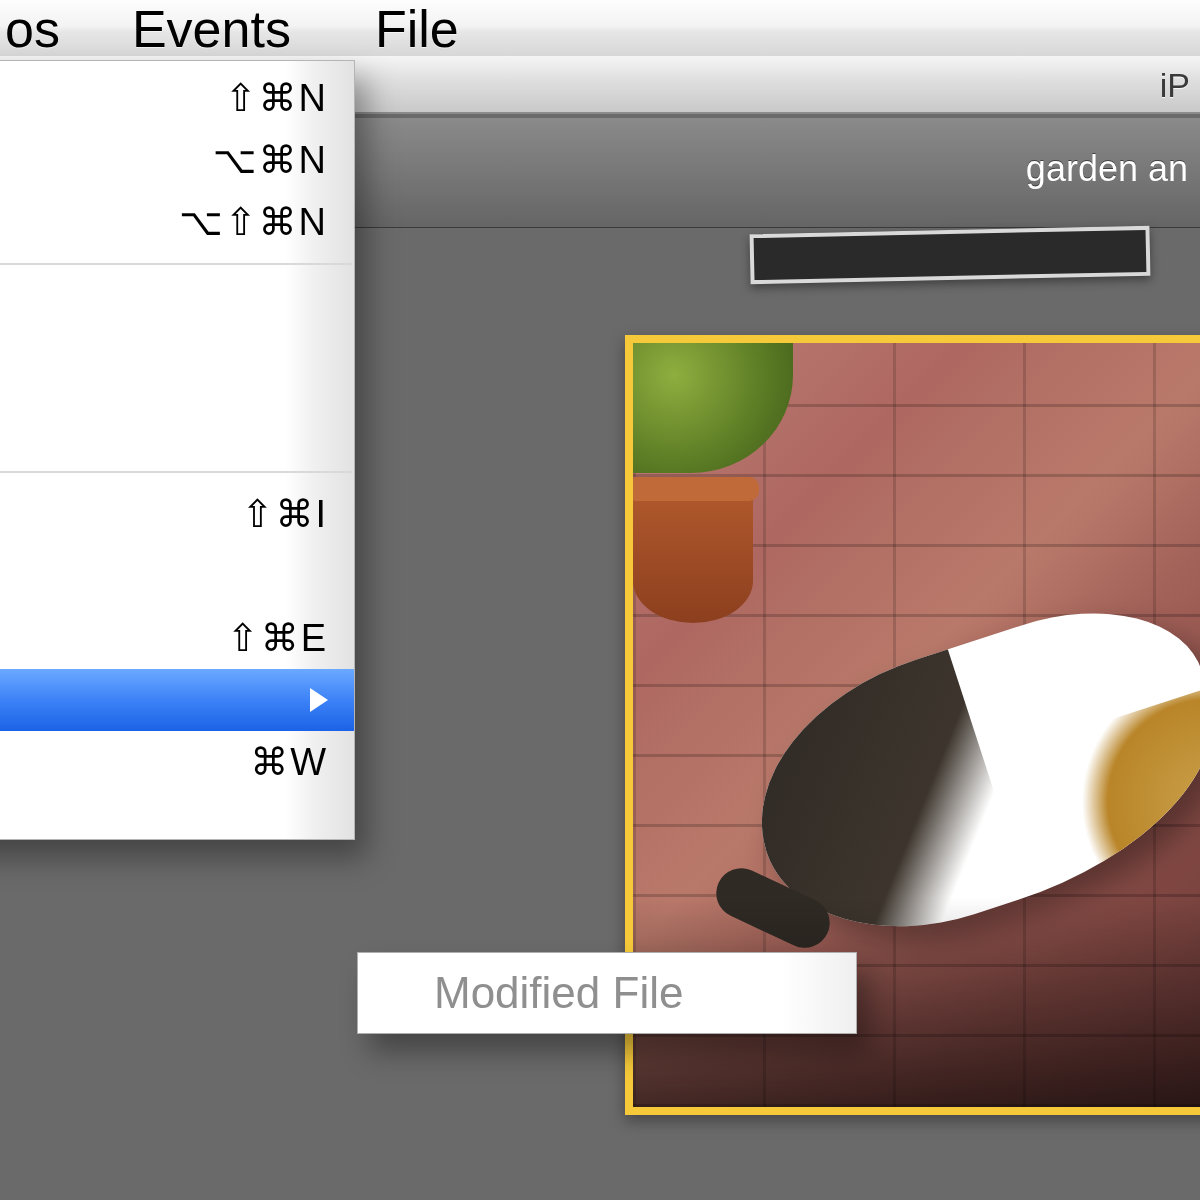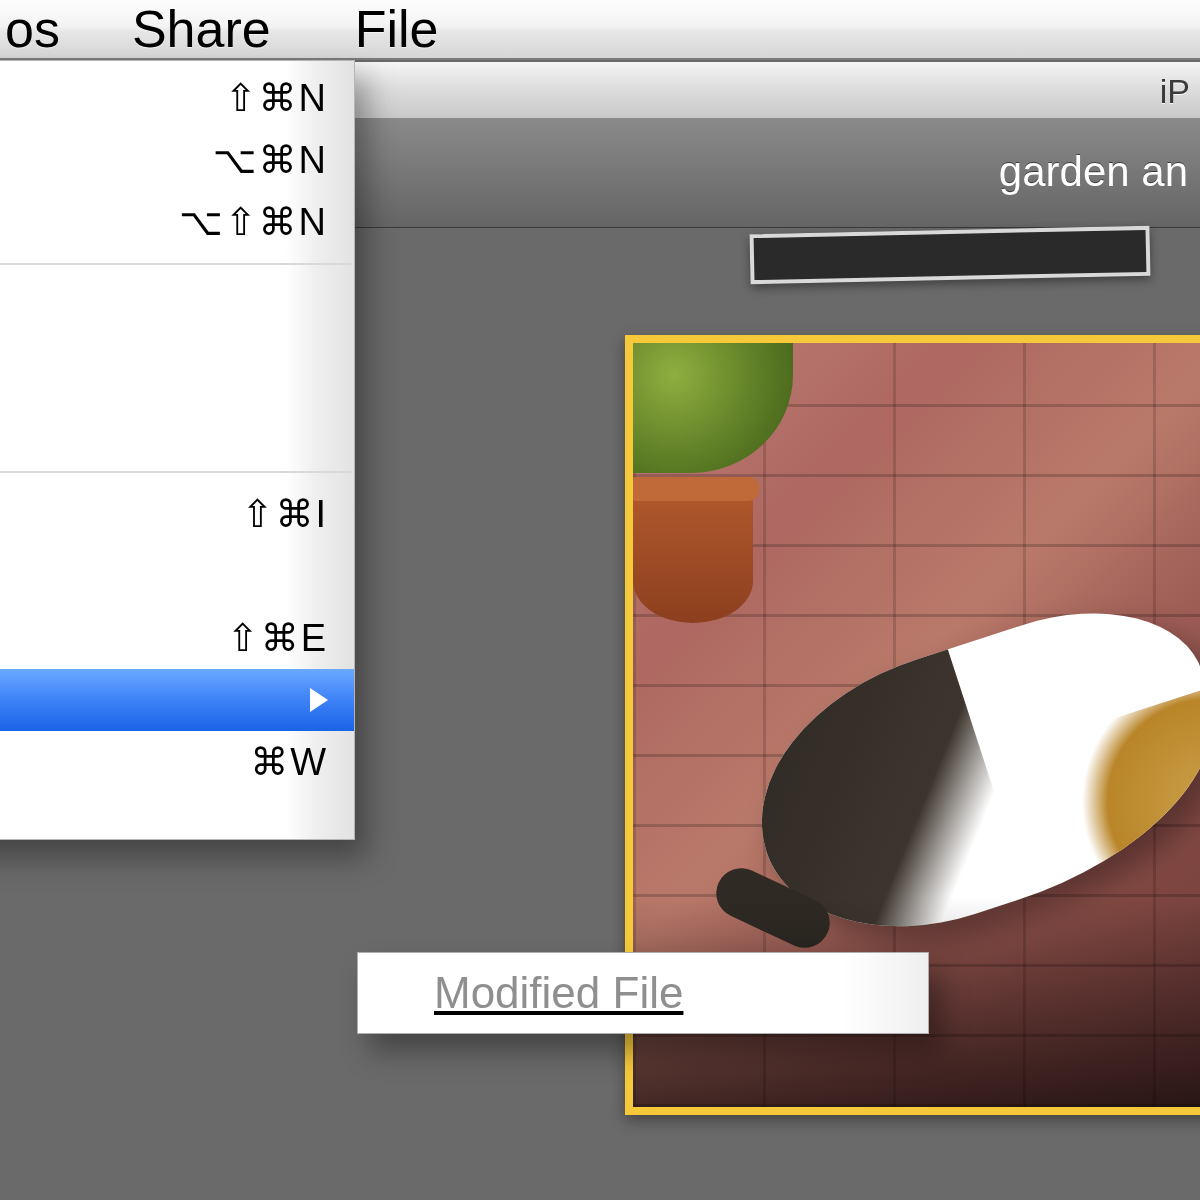--- a/index.html
+++ b/index.html
@@ -24,40 +24,40 @@
     height: 100%;
     display: flex;
     align-items: center;
     white-space: nowrap;
   }
   .menubar .menuitem:first-child { padding-left: 5px; padding-right: 30px;}
 
   
   .titlebar {
     position: absolute;
-    top: 62px; left: 0; right: 0;
+    top: 56px; left: 0; right: 0;
     height: 58px;
     background: linear-gradient(to bottom, #f5f5f5 0%, #dedede 45%, #c9c9c9 100%);
     border-bottom: 2px solid #8b8b8b;
     text-align: right;
     font-size: 34px;
     color: #3a3a3a;
     padding-right: 10px;
     padding-top: 10px;
     text-shadow: 0 1px 0 rgba(255,255,255,0.8);
   }
 
   
   .eventbar {
     position: absolute;
     top: 118px; left: 0; right: 0;
     height: 110px;
     background: linear-gradient(to bottom, #8a8a8a 0%, #656565 100%);
     color: #fff;
-    font-size: 42px;
+    font-size: 36px;
     text-align: right;
     padding-right: 12px;
     padding-top: 30px;
     text-shadow: 0 -1px 0 rgba(0,0,0,0.5);
     border-bottom: 1px solid #3a3a3a;
   }
 
   
   .stackcard {
     position: absolute;
@@ -138,44 +138,43 @@
   .dropdown .sep { height:2px; background:#d9d9d9; margin:10px 2px; }
   .dropdown .spacer { height:62px; }
   .dropdown .row.hover { background: linear-gradient(to bottom, #6aa9ff 0%, #3d82f7 50%, #1a63e6 100%); color:#fff; }
   .dropdown .row .arrow { width:0;height:0;border-top:12px solid transparent;border-bottom:12px solid transparent;border-left:18px solid #fff; margin-left:auto;}
 
   
   .submenu {
     position: absolute;
     top: 952px;
     left: 357px;
-    width: 572px;
+    width: 500px;
     background: linear-gradient(to right, #ffffff 0%, #ffffff 85%, #efefef 100%);
     border: 1px solid #aeaeae;
     box-shadow: 12px 18px 28px rgba(0,0,0,0.35);
     padding: 8px 16px 8px 0;
     font-size: 44px;
-    text-decoration: underline;
   }
   .submenu .srow {
     display:flex; align-items:center; height:64px; padding: 0 40px;
   }
   .submenu .srow.disabled { color:#8f8f8f; }
   .submenu .srow.selected { background: linear-gradient(to bottom,#6aa9ff 0%,#3d82f7 50%,#1a63e6 100%); color:#fff; }
   .check { width:36px; display:inline-block; }
 </style>
 </head>
 <body>
 
 <div class="menubar">
   <div class="menuitem">
       <span>os</span>
     </div>
   <div class="menuitem">
-      <span>Share</span>
+      <span>Events</span>
     </div>
   <div class="menuitem">
       <span>File</span>
     </div>
 </div>
 
 <div class="titlebar">
   <span>iP</span>
 </div>
 

